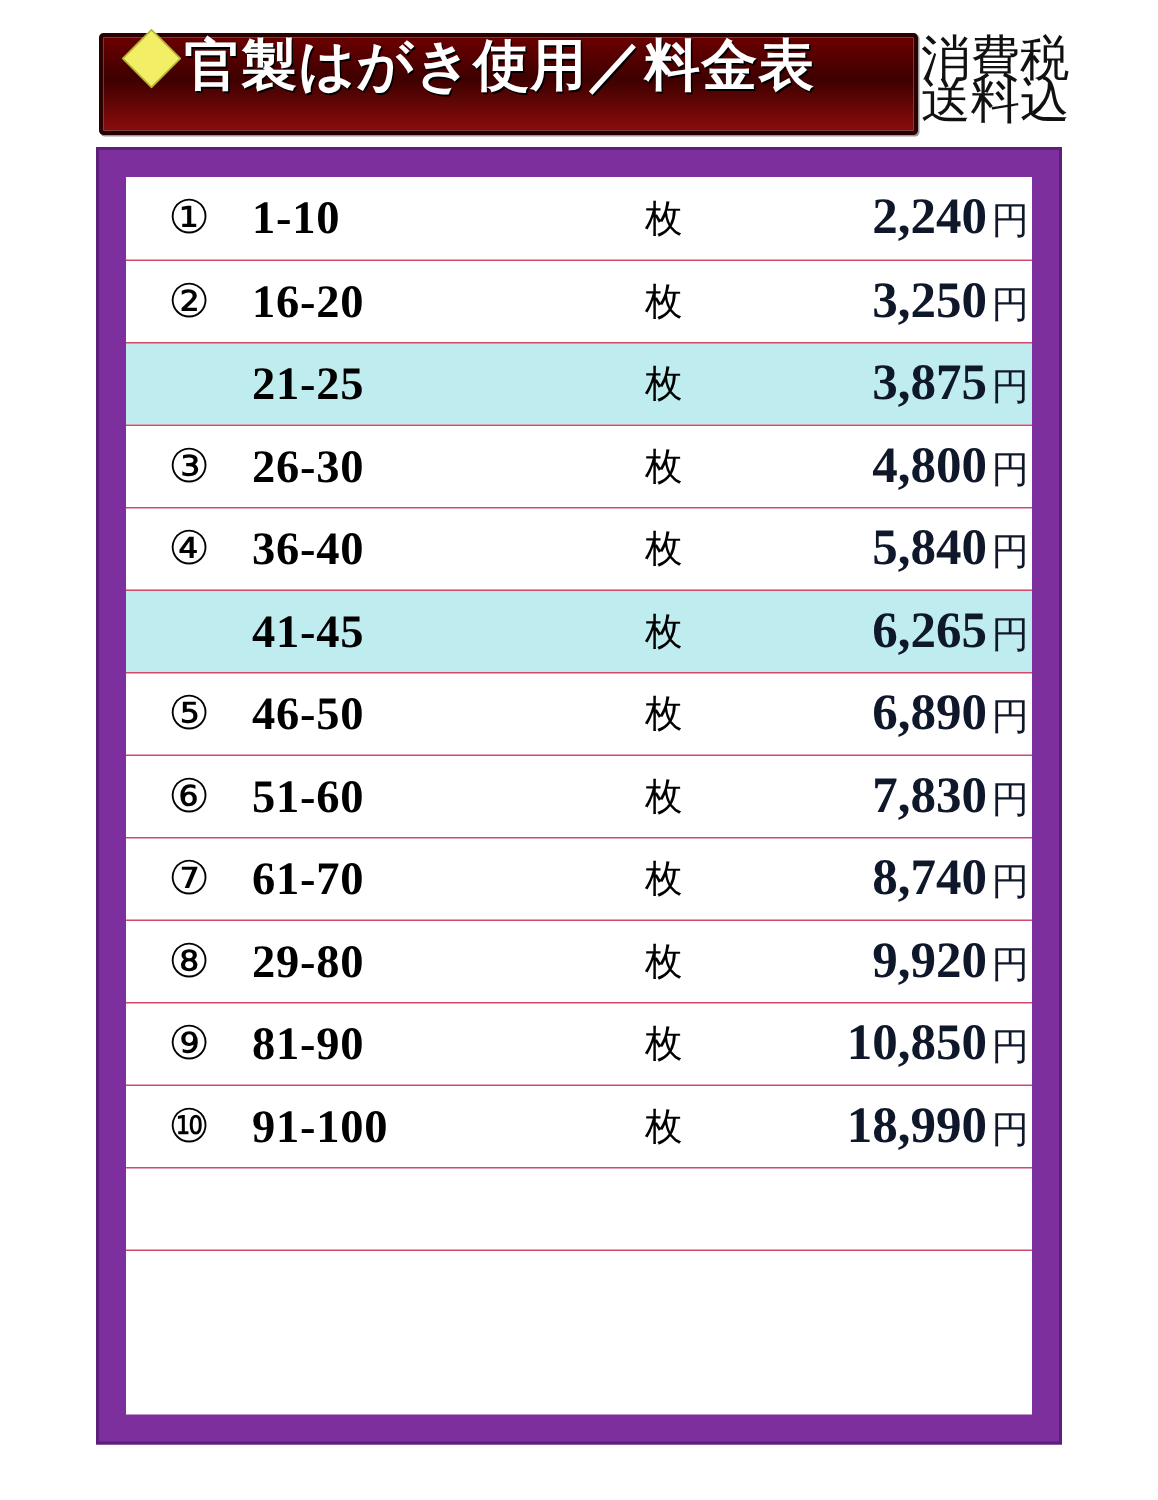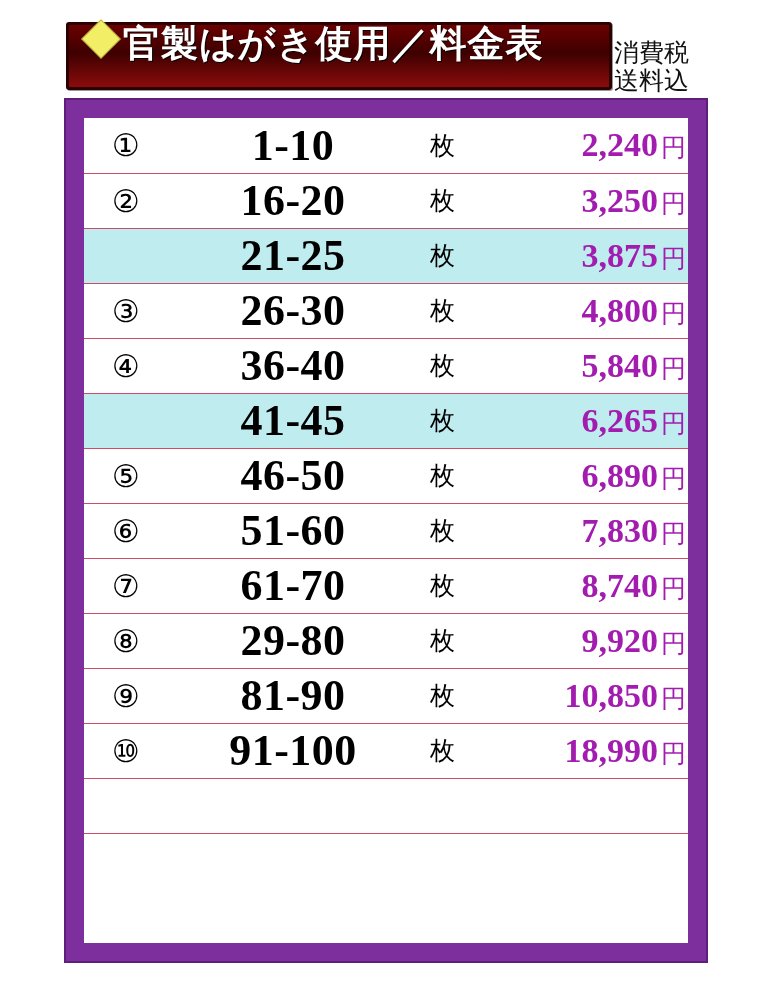--- a/index.html
+++ b/index.html
@@ -59,23 +59,23 @@
     font-weight: bold;
     font-size: 37px;
     letter-spacing: 1px;
     white-space: nowrap;
     text-shadow: 1px 1px 0 #000;
     line-height: 1;
   }
   .header-note {
     position: absolute;
     left: 614px;
-    top: 38px;
-    font-family: Liberation Sans, sans-serif;
-    font-size: 25px;
+    top: 26px;
+    font-family: Liberation Serif, serif;
+    font-size: 33px;
     line-height: 28px;
     color: #111111;
     letter-spacing: 0px;
     white-space: nowrap;
   }
 
   
   .frame {
     position: absolute;
     left: 64px;
@@ -118,42 +118,42 @@
   }
   .c-num {
     width: 84px;
     text-align: center;
     font-size: 31px;
     color: #000000;
     font-family: "DejaVu Sans", "Liberation Sans", sans-serif;
   }
   .c-range {
     width: 250px;
-    text-align: center;
+    text-align: left;
     padding-right: 6px !important;
-    font-size: 44px;
+    font-size: 31px;
     font-weight: bold;
     color: #000000;
     font-family: "Liberation Serif", "DejaVu Serif", serif;
     letter-spacing: 0.5px;
   }
   .c-unit {
     width: 56px;
     text-align: left;
     font-size: 25px;
     font-family: "DejaVu Sans", "Liberation Sans", sans-serif;
     color: #000000;
     padding-left: 6px !important;
   }
   .c-price {
     text-align: right;
     font-size: 34px;
     font-weight: bold;
     font-family: "Liberation Serif", "DejaVu Serif", serif;
-    color: #a21caf;
+    color: #0f172a;
     padding-right: 2px !important;
     white-space: nowrap;
   }
   .yen {
     font-size: 25px;
     font-weight: normal;
     font-family: "DejaVu Sans", "Liberation Sans", sans-serif;
     padding-left: 3px;
   }
   .spacer-row td {

